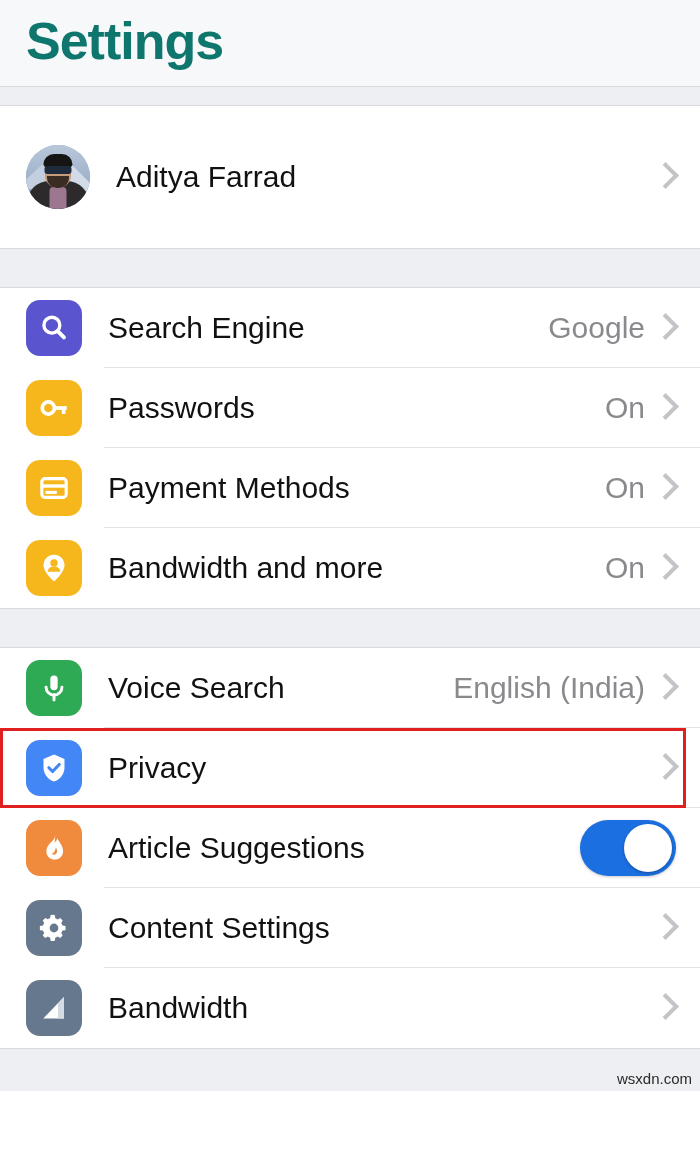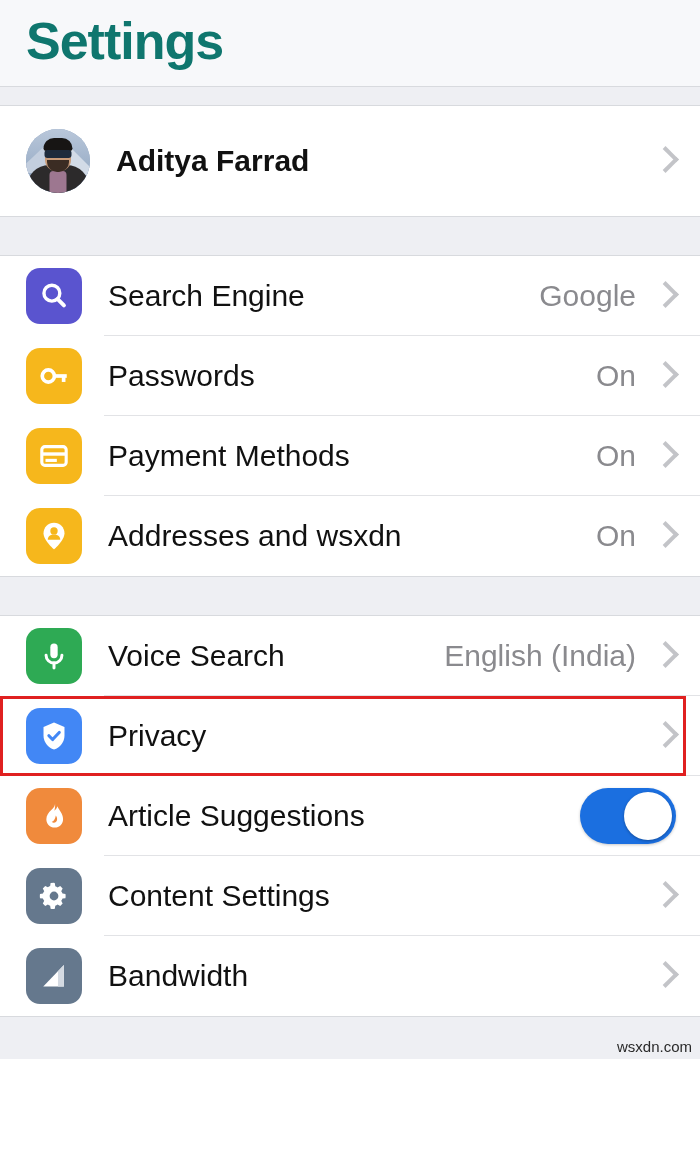--- a/index.html
+++ b/index.html
@@ -57,21 +57,21 @@
   
   .row {
     display: flex;
     align-items: center;
     height: 80px;
     padding: 0 24px 0 26px;
     box-sizing: border-box;
     position: relative;
     background: #ffffff;
   }
-  .row.profile { height: 110px; font-weight: bold; }
+  .row.profile { height: 142px; }
   .row .sep {
     position: absolute;
     left: 104px;
     right: 0;
     bottom: 0;
     height: 1px;
     background: #e2e3e6;
   }
 
   .icon-box {
@@ -89,21 +89,21 @@
     font-size: 30px;
     color: #111111;
     margin-left: 26px;
     white-space: nowrap;
     flex: 1 1 auto;
   }
   .row-value {
     font-size: 30px;
     color: #8a8a8e;
     white-space: nowrap;
-    margin-right: 18px;
+    margin-right: 9px;
   }
   .chevron {
     width: 22px;
     height: 36px;
     flex: 0 0 22px;
     position: relative;
   }
   .chevron::before {
     content: "";
     position: absolute;
@@ -315,21 +315,21 @@
   </div>
 
   <div class="row last">
     <div class="icon-box" style="background:#f6b71c;">
       <svg width="34" height="34" viewBox="0 0 24 24">
         <path d="M12 2.6c-4.1 0-7.4 3.3-7.4 7.4 0 5.1 7.4 11.4 7.4 11.4s7.4-6.3 7.4-11.4c0-4.1-3.3-7.4-7.4-7.4z" fill="#fff"></path>
         <circle cx="12" cy="8.4" r="2.6" fill="#f6b71c"></circle>
         <path d="M7.6 14.6c0-2.4 2-3.7 4.4-3.7s4.4 1.3 4.4 3.7z" fill="#f6b71c"></path>
       </svg>
     </div>
-    <div class="row-label">Addresses and wsxdn</div>
+    <div class="row-label">Bandwidth and more</div>
     <div class="row-value">On</div>
     <div class="chevron"></div>
 
   </div>
 
 </div>
 
 <div class="band band-mid"></div>
 
 <div class="group">

